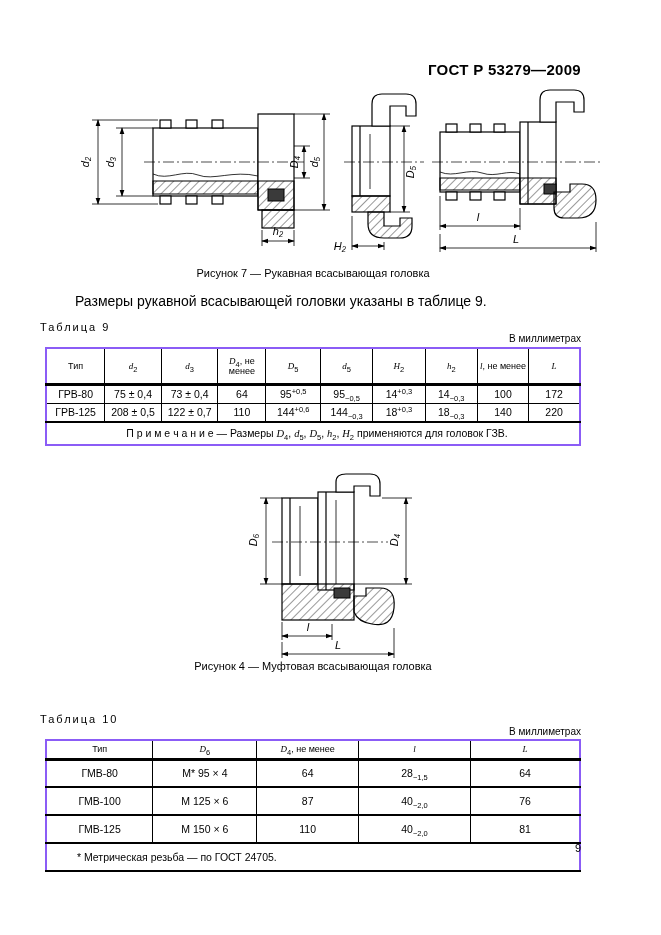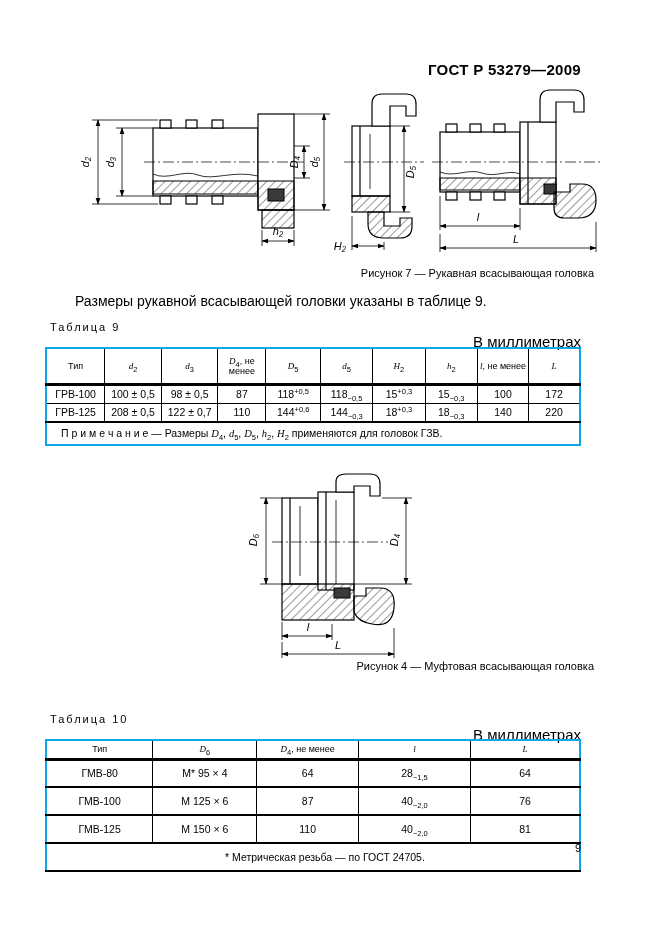--- a/index.html
+++ b/index.html
@@ -1,36 +1,36 @@
 <!DOCTYPE html>
 <html><head>
 <meta charset="utf-8">
 <style>
   *{box-sizing:border-box;margin:0;padding:0}
   html,body{width:661px;height:935px;background:#fff;color:#000;
     font-family:"Liberation Sans",sans-serif}
   .page{position:relative;width:661px;height:935px;overflow:hidden;background:#fff}
   .doc-header{position:absolute;top:61px;right:80px;font-size:15px;font-weight:bold;letter-spacing:.3px}
   .fig{position:absolute}
-  .caption{position:absolute;left:58px;width:536px;text-align:right;font-size:11px}
+  .caption{position:absolute;left:45px;width:536px;text-align:center;font-size:11px}
   .para{position:absolute;left:45px;width:536px;font-size:14px;text-indent:30px}
-  .tbl-title{position:absolute;left:50px;font-size:11px;letter-spacing:2px}
-  .tbl-units{position:absolute;right:80px;font-size:15px}
+  .tbl-title{position:absolute;left:40px;font-size:11px;letter-spacing:2px}
+  .tbl-units{position:absolute;right:80px;font-size:10px}
   table{position:absolute;left:45px;width:536px;border-collapse:collapse;table-layout:fixed;
-    border:2px solid #0ea5e9}
+    border:2px solid #8b5cf6}
   th,td{border:1px solid #000;text-align:center;vertical-align:middle;padding:1px 2px}
   th{font-weight:normal}
   #table9{top:347px}
   #table9 th{height:36px;font-size:9px;border-bottom:3px solid #000}
   #table9 td{height:19px;font-size:10.5px}
   #table10{top:739px}
   #table10 th{height:19px;font-size:9px;border-bottom:3px solid #000}
   #table10 td{height:28px;font-size:10.5px;border-bottom:2px solid #000}
-  .note-cell{text-align:left;padding:4px 6px 5px 14px;font-size:10.3px;border-top:2px solid #000}
-  .foot-cell{text-align:center;padding:4px 6px 5px 30px;font-size:10.3px;border-top:2px solid #000}
+  .note-cell{text-align:center;padding:4px 6px 5px 14px;font-size:10.3px;border-top:2px solid #000}
+  .foot-cell{text-align:left;padding:4px 6px 5px 30px;font-size:10.3px;border-top:2px solid #000}
   sup,sub{font-size:7.5px;line-height:0}
   i{font-family:"Liberation Serif",serif}
   svg text{font-family:"Liberation Sans",sans-serif;font-size:11px;font-style:italic;fill:#000}
   svg .ln{stroke:#000;stroke-width:1.2;fill:none}
   svg .thin{stroke:#000;stroke-width:.8;fill:none}
   svg .cl{stroke:#000;stroke-width:.7;stroke-dasharray:11 3 2 3;fill:none}
   svg .dim{stroke:#000;stroke-width:.8;fill:none}
   svg .fillw{fill:#fff;stroke:#000;stroke-width:1.2}
   .page-num{position:absolute;top:842px;right:80px;font-size:11px}
 </style>
@@ -172,28 +172,28 @@
         <th><i>D</i><sub>5</sub></th>
         <th><i>d</i><sub>5</sub></th>
         <th><i>H</i><sub>2</sub></th>
         <th><i>h</i><sub>2</sub></th>
         <th><i>l</i>, не менее</th>
         <th><i>L</i></th>
       </tr>
     </thead>
     <tbody>
       <tr>
-        <td>ГРВ-100</td>
-        <td>100 ± 0,5</td>
-        <td>98 ± 0,5</td>
-        <td>87</td>
-        <td>118<sup>+0,5</sup></td>
-        <td>118<sub>−0,5</sub></td>
-        <td>15<sup>+0,3</sup></td>
-        <td>15<sub>−0,3</sub></td>
+        <td>ГРВ-80</td>
+        <td>75 ± 0,4</td>
+        <td>73 ± 0,4</td>
+        <td>64</td>
+        <td>95<sup>+0,5</sup></td>
+        <td>95<sub>−0,5</sub></td>
+        <td>14<sup>+0,3</sup></td>
+        <td>14<sub>−0,3</sub></td>
         <td>100</td>
         <td>172</td>
       </tr>
       <tr>
         <td>ГРВ-125</td>
         <td>208 ± 0,5</td>
         <td>122 ± 0,7</td>
         <td>110</td>
         <td>144<sup>+0,6</sup></td>
         <td>144<sub>−0,3</sub></td>

